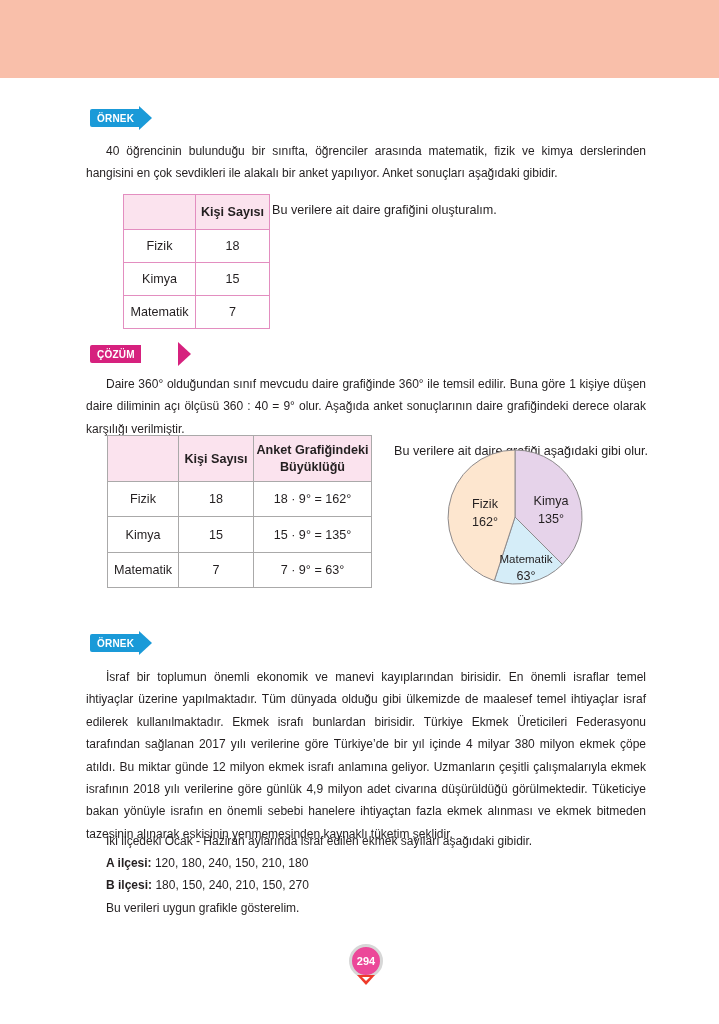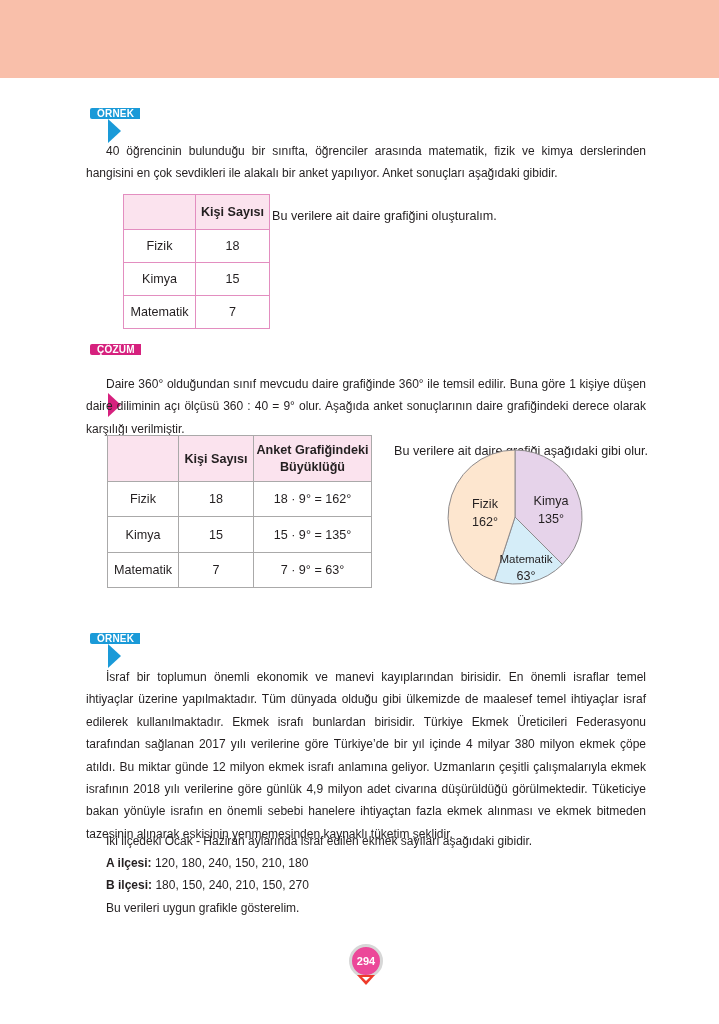--- a/index.html
+++ b/index.html
@@ -1,18 +1,18 @@
 <!DOCTYPE html>
 <html><head>
 <meta charset="utf-8">
 <style>
   html, body { margin:0; padding:0; }
   body { width:719px; height:1024px; position:relative; background:#ffffff; font-family:"Liberation Sans", sans-serif; color:#231f20; overflow:hidden; }
   .top-band { position:absolute; left:0; top:0; width:719px; height:78px; background:#f9bfaa; }
-  .badge { position:absolute; height:20px; display:flex; align-items:center;flex-direction:column; }
+  .badge { position:absolute; height:20px; display:flex; align-items:center; }
   .badge .body { height:18px; padding:0 6px 0 7px; color:#fff; font-weight:bold; font-size:10px; letter-spacing:0.2px; display:flex; align-items:center; border-radius:2px 0 0 2px; }
   .badge .tip { width:0; height:0; border-top:12px solid transparent; border-bottom:12px solid transparent; margin-left:-1px; }
   .badge.blue .body { background:#1a9ad8; }
   .badge.blue .tip { border-left:13px solid #1a9ad8; }
   .badge.pink .body { background:#d6217e; }
   .badge.pink .tip { border-left:13px solid #d6217e; }
   .para { position:absolute; left:86px; width:560px; font-size:12px; line-height:22.4px; text-align:justify; }
   .para .indent { display:inline-block; width:20px; }
   table.t { position:absolute; border-collapse:collapse; font-size:12.6px; }
   table.t td { border:1px solid #e38ec0; text-align:center; }
@@ -50,21 +50,21 @@
     <td>Kimya</td>
     <td>15</td>
   </tr>
   <tr style="height:33px;">
     <td>Matematik</td>
     <td>7</td>
   </tr>
 </tbody>
   </table>
 
-<div class="side-text" style="left:272px; top:203px;margin-top:6px;">Bu verilere ait daire grafiğini oluşturalım.</div>
+<div class="side-text" style="left:272px; top:203px;">Bu verilere ait daire grafiğini oluşturalım.</div>
 
 <div class="badge pink" style="left:90px; top:344px;gap:38px;">
   <div class="body">ÇÖZÜM</div>
   <div class="tip"></div>
 </div>
 
 <div class="para" style="top:373px;"><span class="indent"></span><span>Daire 360° olduğundan sınıf mevcudu daire grafiğinde 360° ile temsil edilir. Buna göre 1 kişiye düşen daire diliminin açı ölçüsü 360 : 40 = 9° olur. Aşağıda anket sonuçlarının daire grafiğindeki derece olarak karşılığı verilmiştir.</span></div>
 
 <table class="t2" style="left:107px; top:435px;">
   <tbody>

